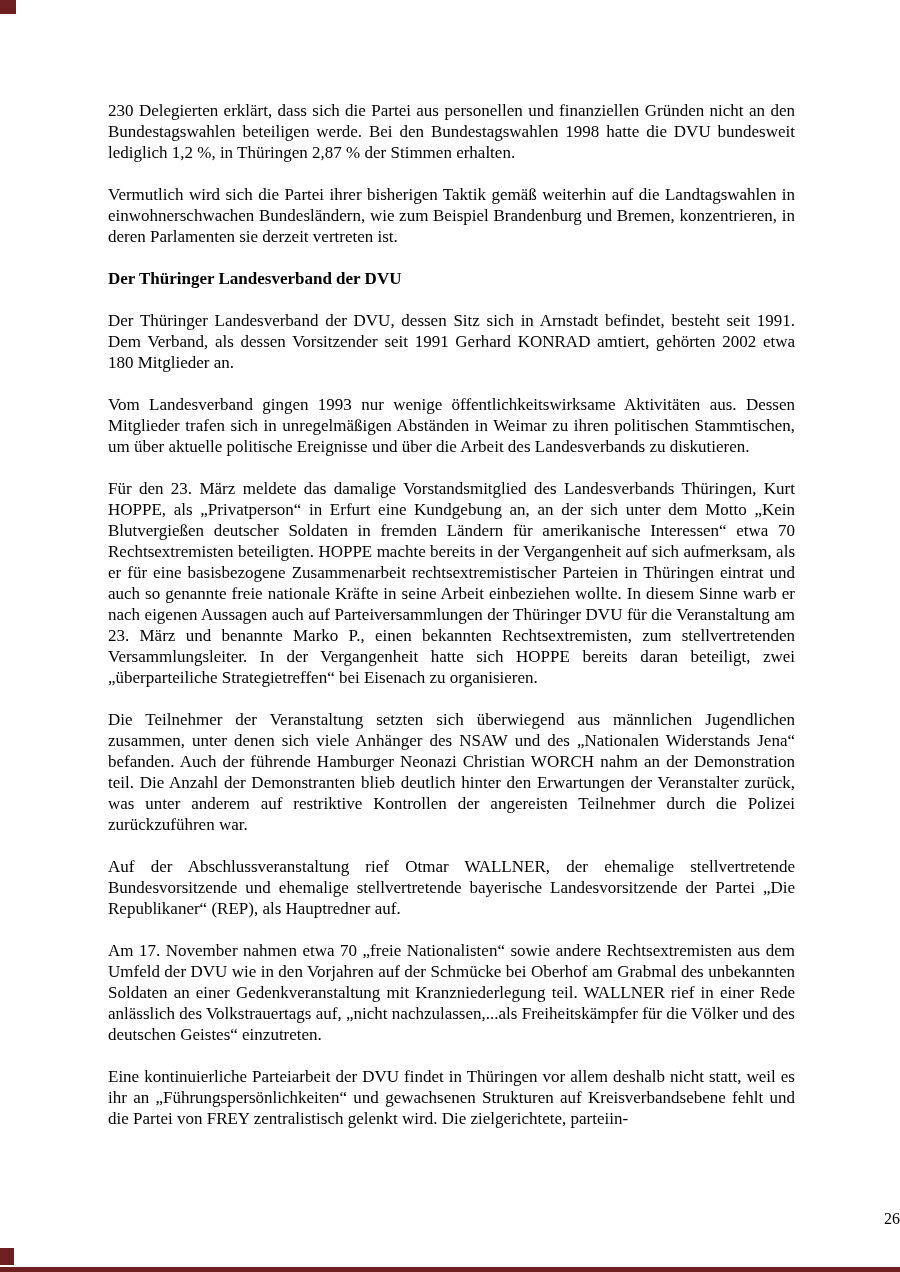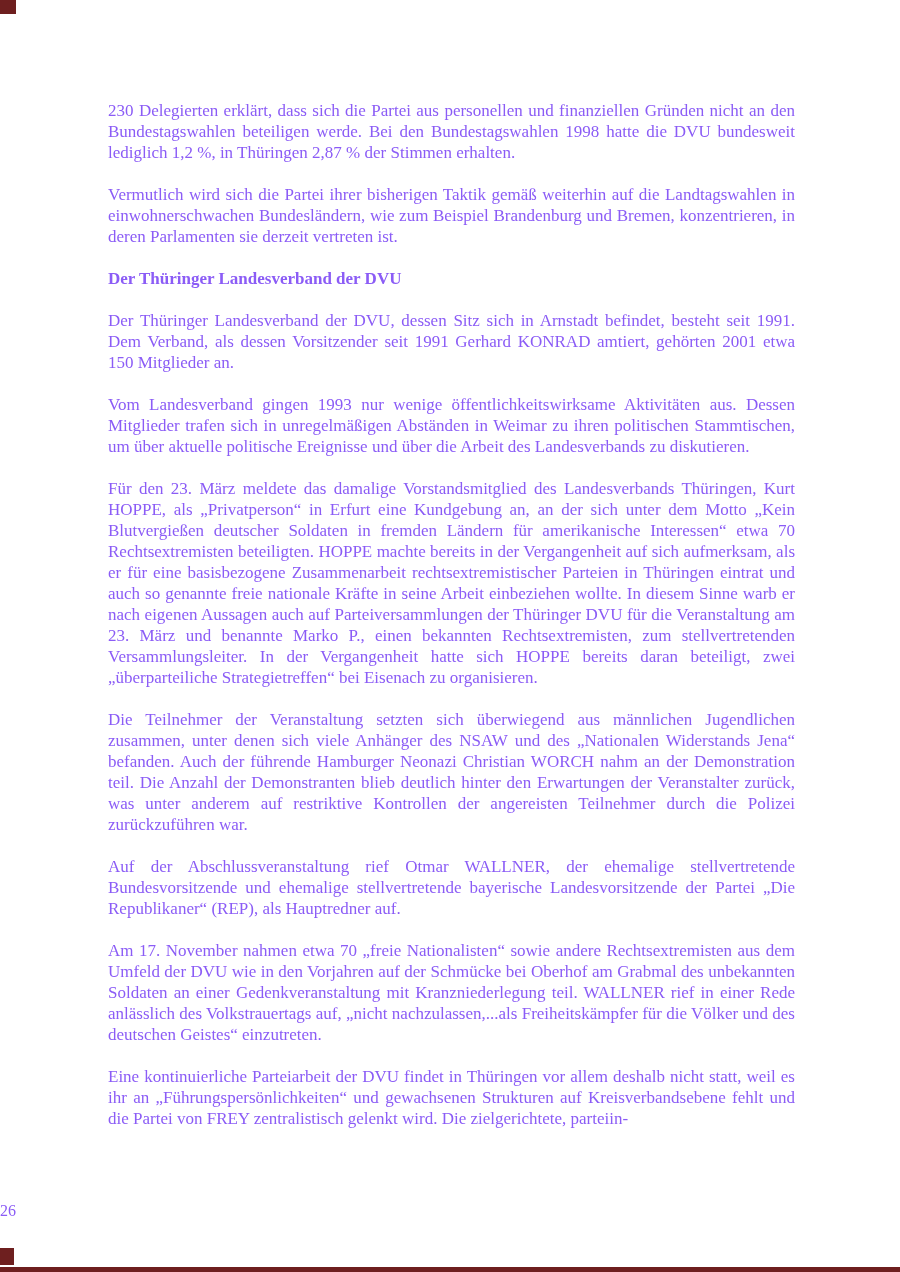--- a/index.html
+++ b/index.html
@@ -6,21 +6,21 @@
     margin: 0;
     padding: 0;
     background: #ffffff;
   }
   .page {
     position: relative;
     width: 900px;
     height: 1272px;
     background: #ffffff;
     font-family: "Liberation Serif", "DejaVu Serif", serif;
-    color: #8b5cf6;
+    color: #000000;
     overflow: hidden;
   }
   .content {
     position: absolute;
     left: 108px;
     right: 105px;
     top: 100px;
     font-size: 17px;
     line-height: 21px;
     text-align: justify;
@@ -32,22 +32,22 @@
     font-size: 17px;
     line-height: 21px;
     font-weight: bold;
     margin: 4px 0 21px 0;
     text-align: left;
   }
   .page-footer {
     position: absolute;
     left: 0;
     right: 0;
-    bottom: 52px;
-    text-align: left;
+    bottom: 44px;
+    text-align: right;
     font-size: 16px;
     line-height: 18px;
   }
   
   .artifact { position: absolute; background: #6e1f1f; }
   .artifact-tl { left: 0; top: 0; width: 16px; height: 14px; }
   .artifact-bl { left: 0; top: 1248px; width: 14px; height: 17px; }
   .artifact-bottom { left: 0; right: 0; bottom: 0; height: 5px; }
 </style>
 </head>
@@ -56,21 +56,21 @@
 <div class="page">
 
   <div class="artifact artifact-tl"></div>
   <div class="artifact artifact-bl"></div>
   <div class="artifact artifact-bottom"></div>
 
   <main class="content">
     <p class="para">230 Delegierten erklärt, dass sich die Partei aus personellen und finanziellen Gründen nicht an den Bundestagswahlen beteiligen werde. Bei den Bundestagswahlen 1998 hatte die DVU bundesweit lediglich 1,2 %, in Thüringen 2,87 % der Stimmen erhalten.</p>
     <p class="para">Vermutlich wird sich die Partei ihrer bisherigen Taktik gemäß weiterhin auf die Landtagswahlen in einwohnerschwachen Bundesländern, wie zum Beispiel Brandenburg und Bremen, konzentrieren, in deren Parlamenten sie derzeit vertreten ist.</p>
     <h2 class="heading">Der Thüringer Landesverband der DVU</h2>
-    <p class="para">Der Thüringer Landesverband der DVU, dessen Sitz sich in Arnstadt befindet, besteht seit 1991. Dem Verband, als dessen Vorsitzender seit 1991 Gerhard KONRAD amtiert, gehörten 2001 etwa 150 Mitglieder an.</p>
+    <p class="para">Der Thüringer Landesverband der DVU, dessen Sitz sich in Arnstadt befindet, besteht seit 1991. Dem Verband, als dessen Vorsitzender seit 1991 Gerhard KONRAD amtiert, gehörten 2002 etwa 180 Mitglieder an.</p>
     <p class="para">Vom Landesverband gingen 1993 nur wenige öffentlichkeitswirksame Aktivitäten aus. Dessen Mitglieder trafen sich in unregelmäßigen Abständen in Weimar zu ihren politischen Stammtischen, um über aktuelle politische Ereignisse und über die Arbeit des Landesverbands zu diskutieren.</p>
     <p class="para">Für den 23. März meldete das damalige Vorstandsmitglied des Landesverbands Thüringen, Kurt HOPPE, als „Privatperson“ in Erfurt eine Kundgebung an, an der sich unter dem Motto „Kein Blutvergießen deutscher Soldaten in fremden Ländern für amerikanische Interessen“ etwa 70 Rechtsextremisten beteiligten. HOPPE machte bereits in der Vergangenheit auf sich aufmerksam, als er für eine basisbezogene Zusammenarbeit rechtsextremistischer Parteien in Thüringen eintrat und auch so genannte freie nationale Kräfte in seine Arbeit einbeziehen wollte. In diesem Sinne warb er nach eigenen Aussagen auch auf Parteiversammlungen der Thüringer DVU für die Veranstaltung am 23. März und benannte Marko P., einen bekannten Rechtsextremisten, zum stellvertretenden Versammlungsleiter. In der Vergangenheit hatte sich HOPPE bereits daran beteiligt, zwei „überparteiliche Strategietreffen“ bei Eisenach zu organisieren.</p>
     <p class="para">Die Teilnehmer der Veranstaltung setzten sich überwiegend aus männlichen Jugendlichen zusammen, unter denen sich viele Anhänger des NSAW und des „Nationalen Widerstands Jena“ befanden. Auch der führende Hamburger Neonazi Christian WORCH nahm an der Demonstration teil. Die Anzahl der Demonstranten blieb deutlich hinter den Erwartungen der Veranstalter zurück, was unter anderem auf restriktive Kontrollen der angereisten Teilnehmer durch die Polizei zurückzuführen war.</p>
     <p class="para">Auf der Abschlussveranstaltung rief Otmar WALLNER, der ehemalige stellvertretende Bundesvorsitzende und ehemalige stellvertretende bayerische Landesvorsitzende der Partei „Die Republikaner“ (REP), als Hauptredner auf.</p>
     <p class="para">Am 17. November nahmen etwa 70 „freie Nationalisten“ sowie andere Rechtsextremisten aus dem Umfeld der DVU wie in den Vorjahren auf der Schmücke bei Oberhof am Grabmal des unbekannten Soldaten an einer Gedenkveranstaltung mit Kranzniederlegung teil. WALLNER rief in einer Rede anlässlich des Volkstrauertags auf, „nicht nachzulassen,...als Freiheitskämpfer für die Völker und des deutschen Geistes“ einzutreten.</p>
     <p class="para">Eine kontinuierliche Parteiarbeit der DVU findet in Thüringen vor allem deshalb nicht statt, weil es ihr an „Führungspersönlichkeiten“ und gewachsenen Strukturen auf Kreisverbandsebene fehlt und die Partei von FREY zentralistisch gelenkt wird. Die zielgerichtete, parteiin-</p>
   </main>
 
   <footer class="page-footer">
     <span>26</span>

